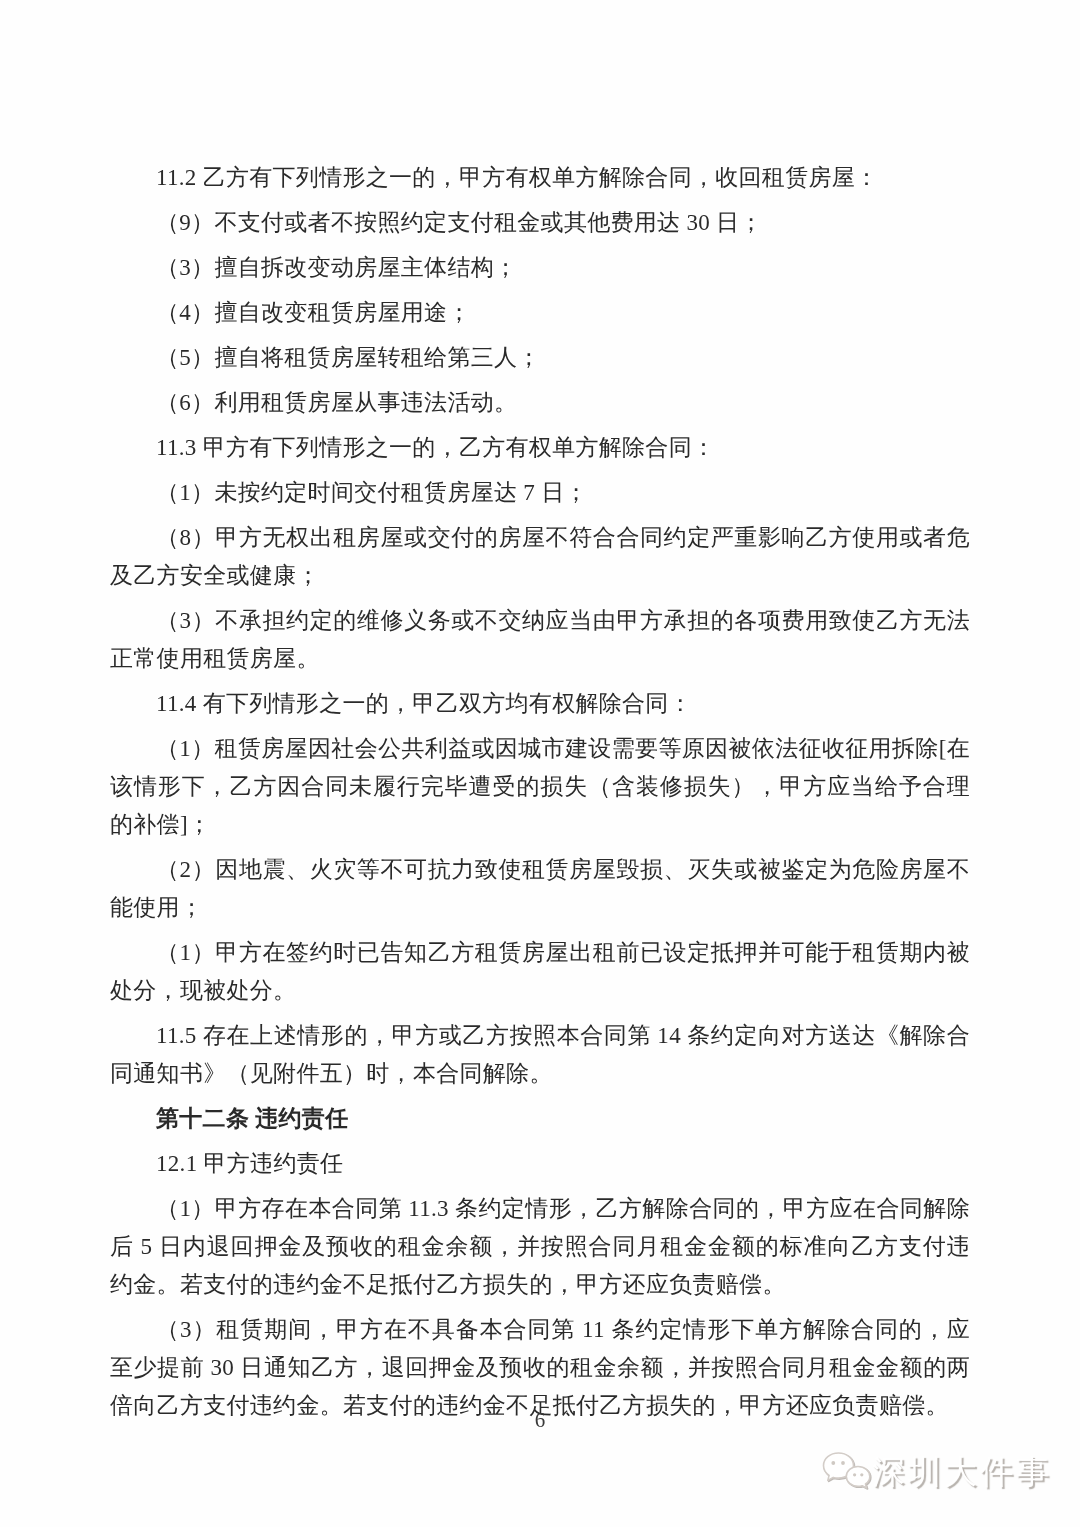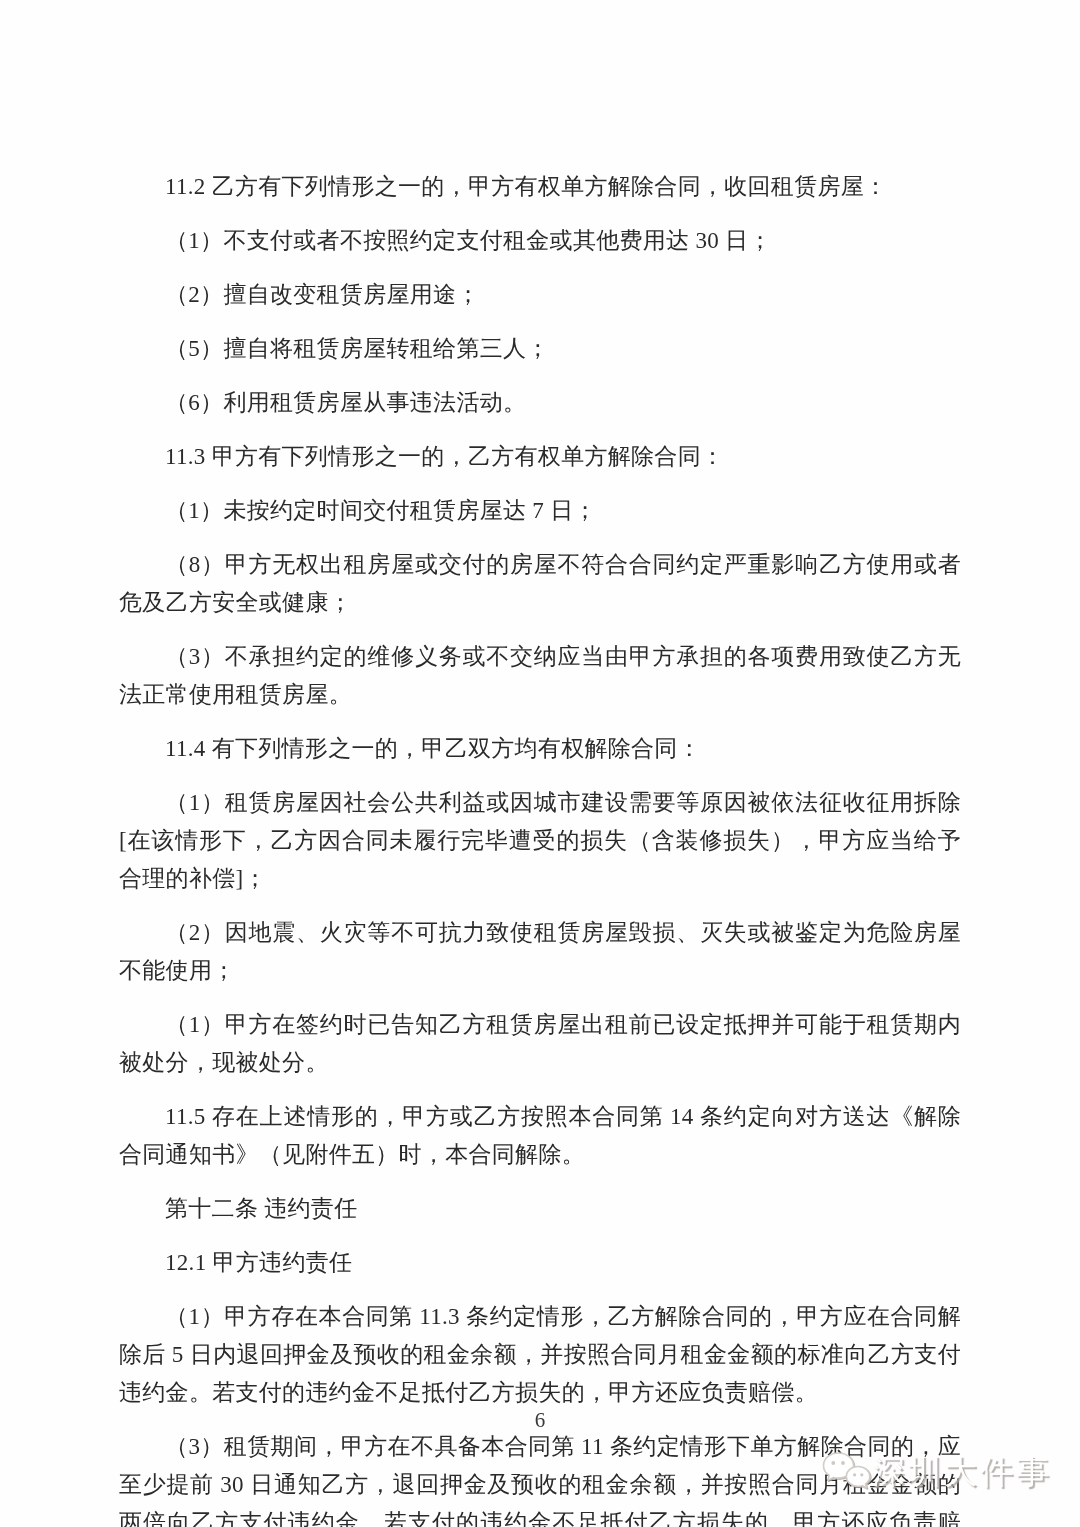--- a/index.html
+++ b/index.html
@@ -22,26 +22,26 @@
     position: absolute;
     left: 103px;
     top: 152px;
     width: 874px;
     color: #2a2a2a;
     font-size: 23px;
     line-height: 38px;
     text-align: justify;
   }
   .para {
-    margin: 16px;
+    margin: 7px;
     text-indent: 2em;
     letter-spacing: 0.3px;
   }
   .para.bold {
-    font-weight: normal;
+    font-weight: bold;
   }
   .page-number {
     position: absolute;
     top: 1408px;
     left: 0;
     width: 100%;
     text-align: center;
     font-size: 21px;
     color: #3a3a3a;
   }
@@ -66,22 +66,23 @@
   }
 </style>
 </head>
 <body>
 
 <div class="page">
 
   <div class="content">
 
   <p class="para">11.2 乙方有下列情形之一的，甲方有权单方解除合同，收回租赁房屋：</p>
-      <p class="para">（1）不支付或者不按照约定支付租金或其他费用达 30 日；</p>
-      <p class="para">（2）擅自改变租赁房屋用途；</p>
+      <p class="para">（9）不支付或者不按照约定支付租金或其他费用达 30 日；</p>
+      <p class="para">（3）擅自拆改变动房屋主体结构；</p>
+      <p class="para">（4）擅自改变租赁房屋用途；</p>
       <p class="para">（5）擅自将租赁房屋转租给第三人；</p>
       <p class="para">（6）利用租赁房屋从事违法活动。</p>
       <p class="para">11.3 甲方有下列情形之一的，乙方有权单方解除合同：</p>
       <p class="para">（1）未按约定时间交付租赁房屋达 7 日；</p>
       <p class="para">（8）甲方无权出租房屋或交付的房屋不符合合同约定严重影响乙方使用或者危及乙方安全或健康；</p>
       <p class="para">（3）不承担约定的维修义务或不交纳应当由甲方承担的各项费用致使乙方无法正常使用租赁房屋。</p>
       <p class="para">11.4 有下列情形之一的，甲乙双方均有权解除合同：</p>
       <p class="para">（1）租赁房屋因社会公共利益或因城市建设需要等原因被依法征收征用拆除[在该情形下，乙方因合同未履行完毕遭受的损失（含装修损失），甲方应当给予合理的补偿]；</p>
       <p class="para">（2）因地震、火灾等不可抗力致使租赁房屋毁损、灭失或被鉴定为危险房屋不能使用；</p>
       <p class="para">（1）甲方在签约时已告知乙方租赁房屋出租前已设定抵押并可能于租赁期内被处分，现被处分。</p>

